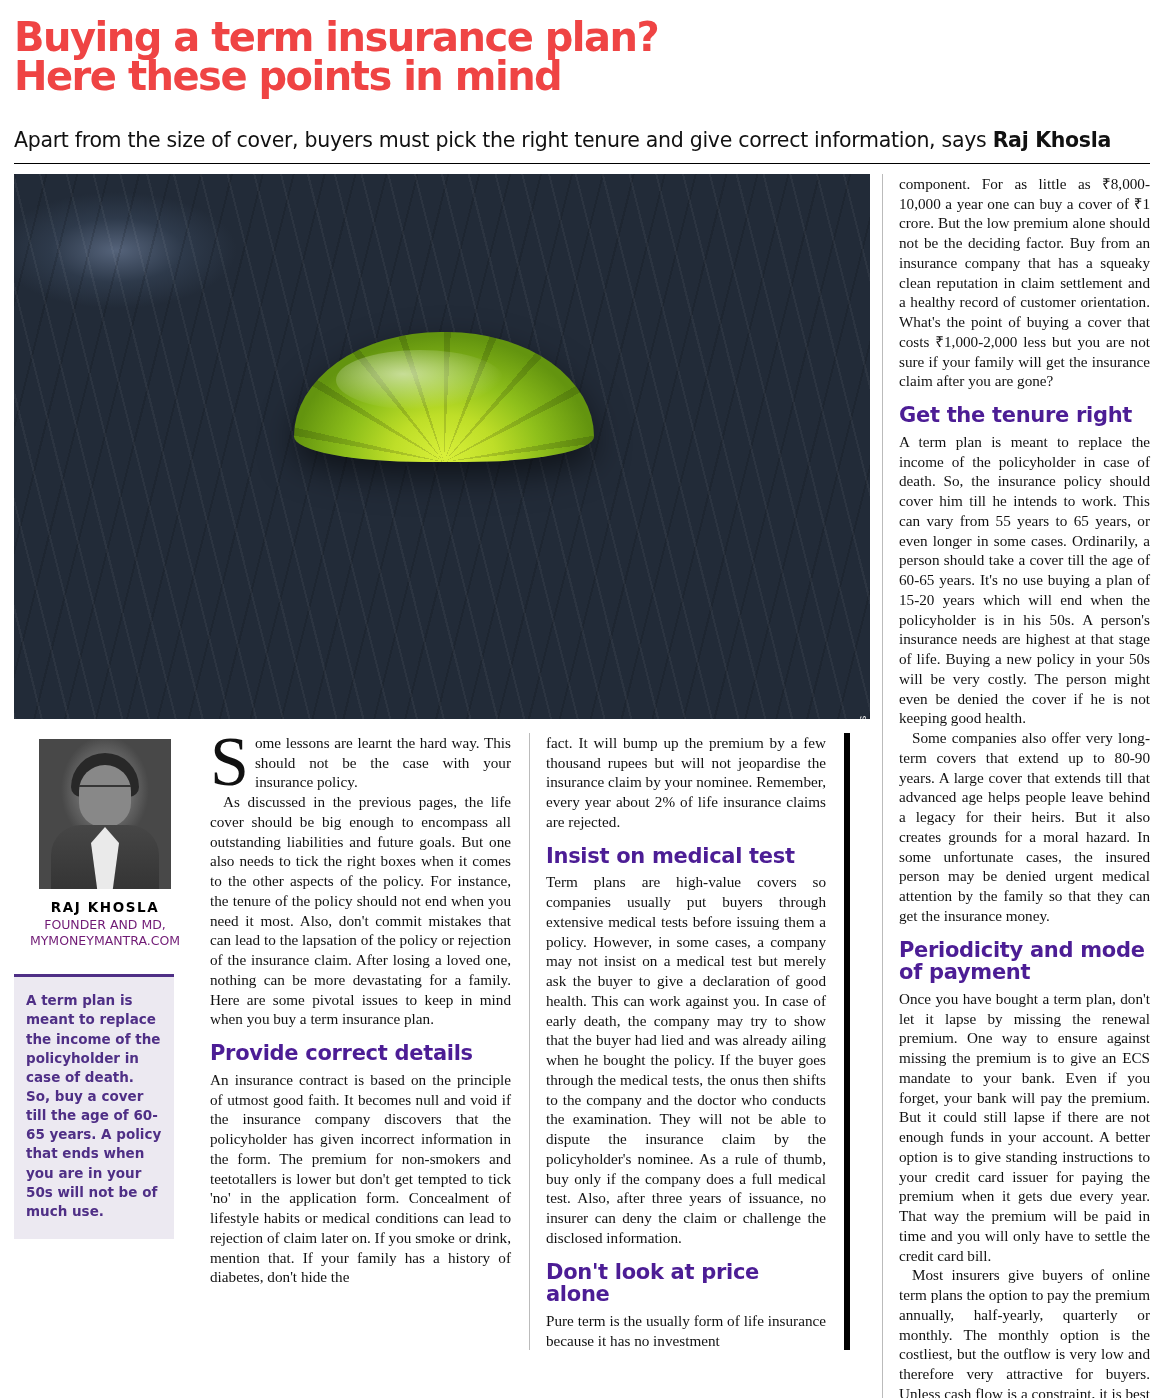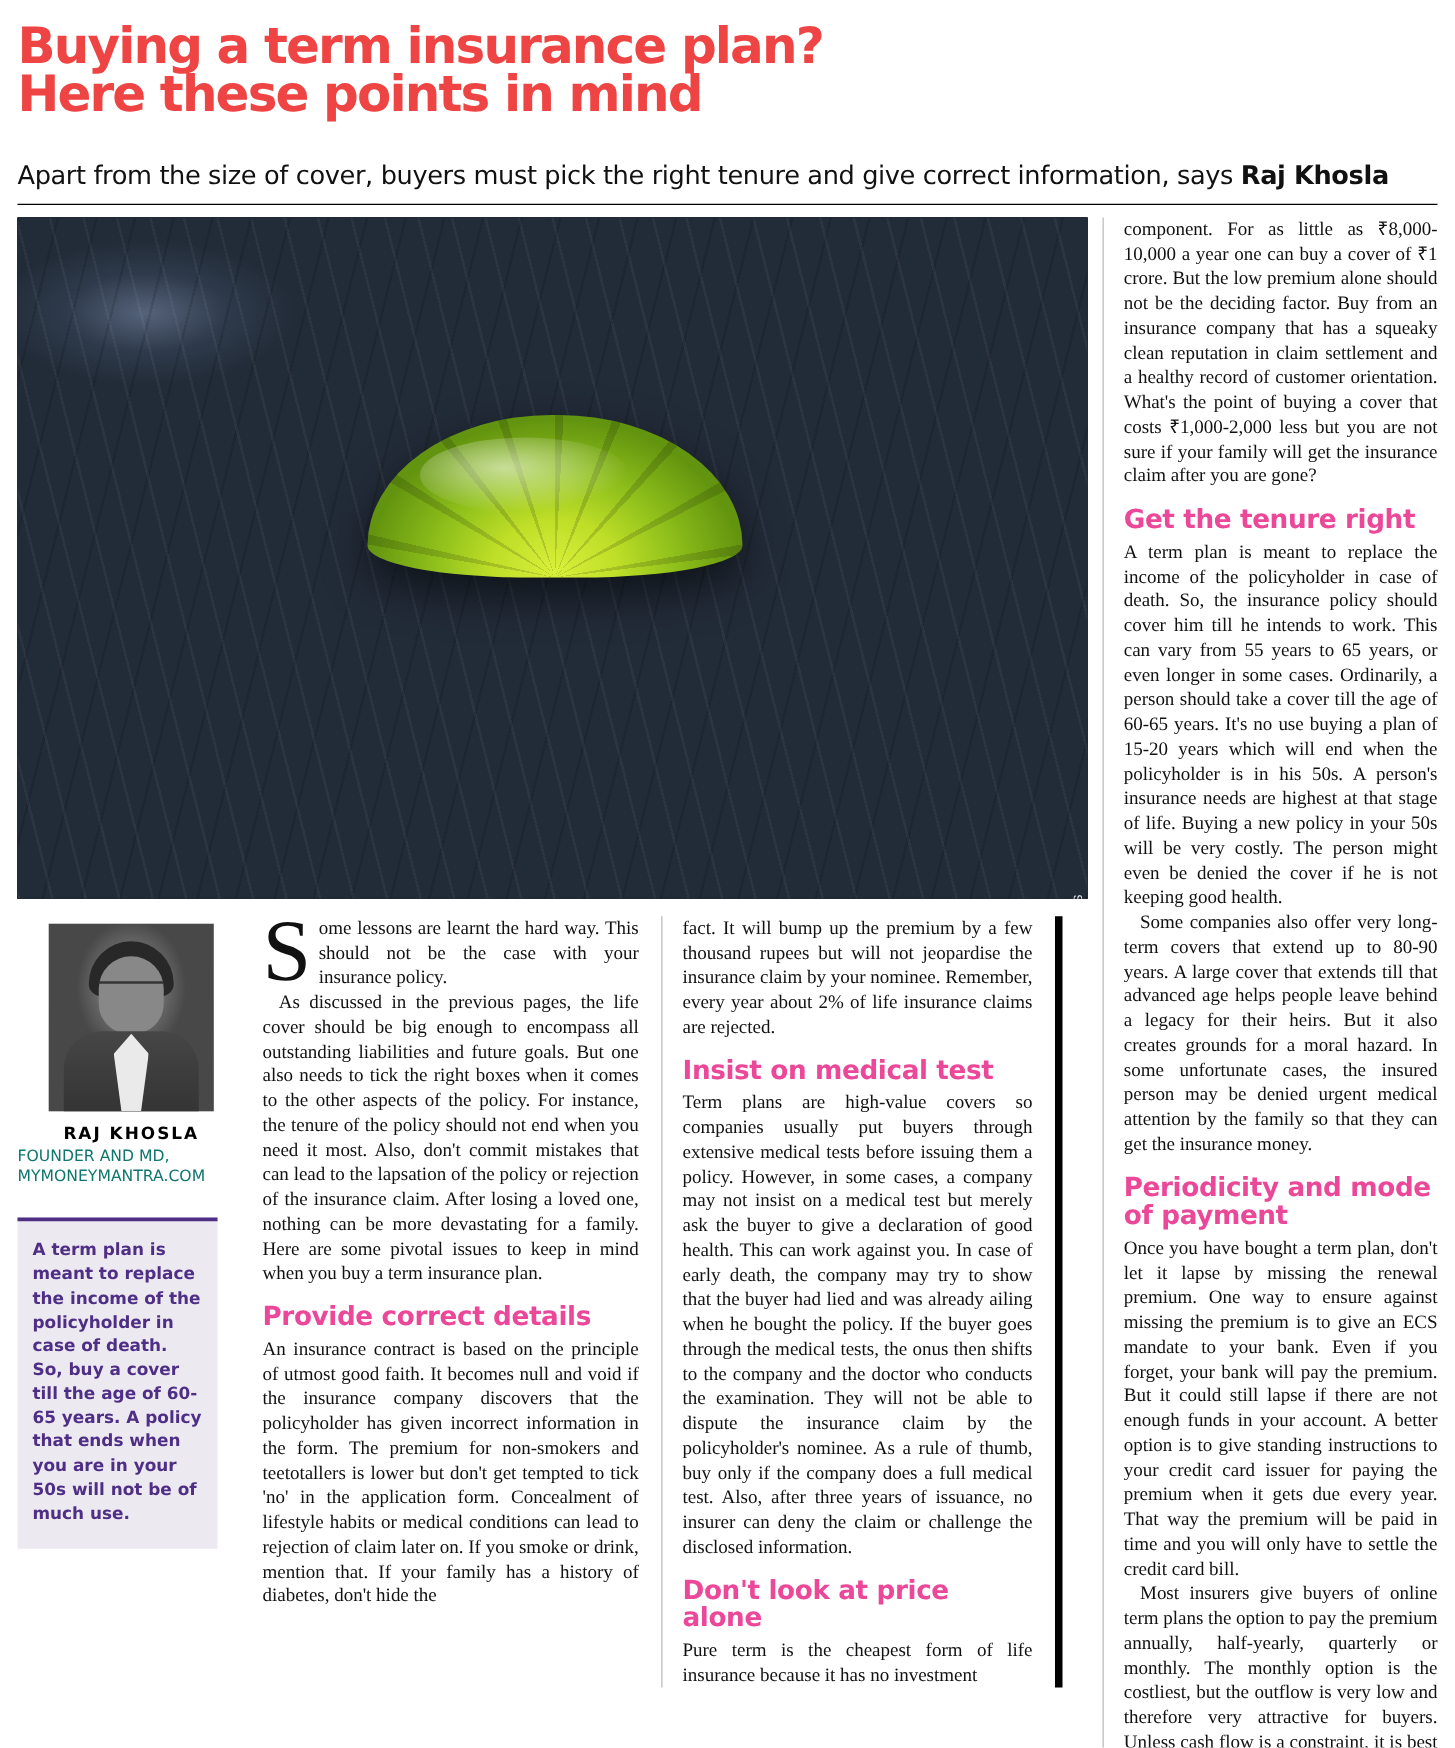--- a/index.html
+++ b/index.html
@@ -180,23 +180,23 @@
     font-weight: 700;
     font-size: 13.5px;
     letter-spacing: 1.6px;
     text-align: center;
     margin-top: 10px;
   }
   .author-role {
     font-family: "DejaVu Sans", sans-serif;
     font-size: 12.5px;
     line-height: 1.25;
-    text-align: left;
+    text-align: center;
     margin-top: 2px;
-    color: #0f766e;
+    color: #701a75;
   }
   .pullquote {
     margin-top: 26px;
     width: 160px;
     background: #ece9f1;
     border-top: 3px solid #4f2f86;
     padding: 14px 12px 18px 12px;
     font-family: "DejaVu Sans", sans-serif;
     font-weight: 700;
     font-size: 13.5px;
@@ -237,21 +237,21 @@
     padding: 2px 6px 0 0;
     font-weight: 400;
   }
 
   h2.sec {
     font-family: "DejaVu Sans", sans-serif;
     font-weight: 700;
     font-size: 21px;
     line-height: 1.08;
     margin: 13px 0 5px 0;
-    color: #ec4899;
+    color: #4c1d95;
     letter-spacing: -0.3px;
   }
 
   
   .right-col p.body { font-size: 15.2px; }
 </style>
 </head>
 <body>
 
 <div class="page">
@@ -300,21 +300,21 @@
           <p class="body">As discussed in the previous pages, the life cover should be big enough to encompass all outstanding liabilities and future goals. But one also needs to tick the right boxes when it comes to the other aspects of the policy. For instance, the tenure of the policy should not end when you need it most. Also, don't commit mistakes that can lead to the lapsation of the policy or rejection of the insurance claim. After losing a loved one, nothing can be more devastating for a family. Here are some pivotal issues to keep in mind when you buy a term insurance plan.</p>
           <h2 class="sec">Provide correct details</h2>
           <p class="body first">An insurance contract is based on the principle of utmost good faith. It becomes null and void if the insurance company discovers that the policyholder has given incorrect information in the form. The premium for non-smokers and teetotallers is lower but don't get tempted to tick 'no' in the application form. Concealment of lifestyle habits or medical conditions can lead to rejection of claim later on. If you smoke or drink, mention that. If your family has a history of diabetes, don't hide the</p>
         </div>
 
         <div class="text-col second">
           <p class="body first">fact. It will bump up the premium by a few thousand rupees but will not jeopardise the insurance claim by your nominee. Remember, every year about 2% of life insurance claims are rejected.</p>
           <h2 class="sec">Insist on medical test</h2>
           <p class="body first">Term plans are high-value covers so companies usually put buyers through extensive medical tests before issuing them a policy. However, in some cases, a company may not insist on a medical test but merely ask the buyer to give a declaration of good health. This can work against you. In case of early death, the company may try to show that the buyer had lied and was already ailing when he bought the policy. If the buyer goes through the medical tests, the onus then shifts to the company and the doctor who conducts the examination. They will not be able to dispute the insurance claim by the policyholder's nominee. As a rule of thumb, buy only if the company does a full medical test. Also, after three years of issuance, no insurer can deny the claim or challenge the disclosed information.</p>
           <h2 class="sec">Don't look at price alone</h2>
-          <p class="body first">Pure term is the cheapest form of life insurance because it has no investment</p>
+          <p class="body first">Pure term is the usually form of life insurance because it has no investment</p>
         </div>
 
       </div>
     </div>
 
     <div class="right-col">
       <p class="body first">component. For as little as ₹8,000-10,000 a year one can buy a cover of ₹1 crore. But the low premium alone should not be the deciding factor. Buy from an insurance company that has a squeaky clean reputation in claim settlement and a healthy record of customer orientation. What's the point of buying a cover that costs ₹1,000-2,000 less but you are not sure if your family will get the insurance claim after you are gone?</p>
       <h2 class="sec">Get the tenure right</h2>
       <p class="body first">A term plan is meant to replace the income of the policyholder in case of death. So, the insurance policy should cover him till he intends to work. This can vary from 55 years to 65 years, or even longer in some cases. Ordinarily, a person should take a cover till the age of 60-65 years. It's no use buying a plan of 15-20 years which will end when the policyholder is in his 50s. A person's insurance needs are highest at that stage of life. Buying a new policy in your 50s will be very costly. The person might even be denied the cover if he is not keeping good health.</p>
       <p class="body">Some companies also offer very long-term covers that extend up to 80-90 years. A large cover that extends till that advanced age helps people leave behind a legacy for their heirs. But it also creates grounds for a moral hazard. In some unfortunate cases, the insured person may be denied urgent medical attention by the family so that they can get the insurance money.</p>

